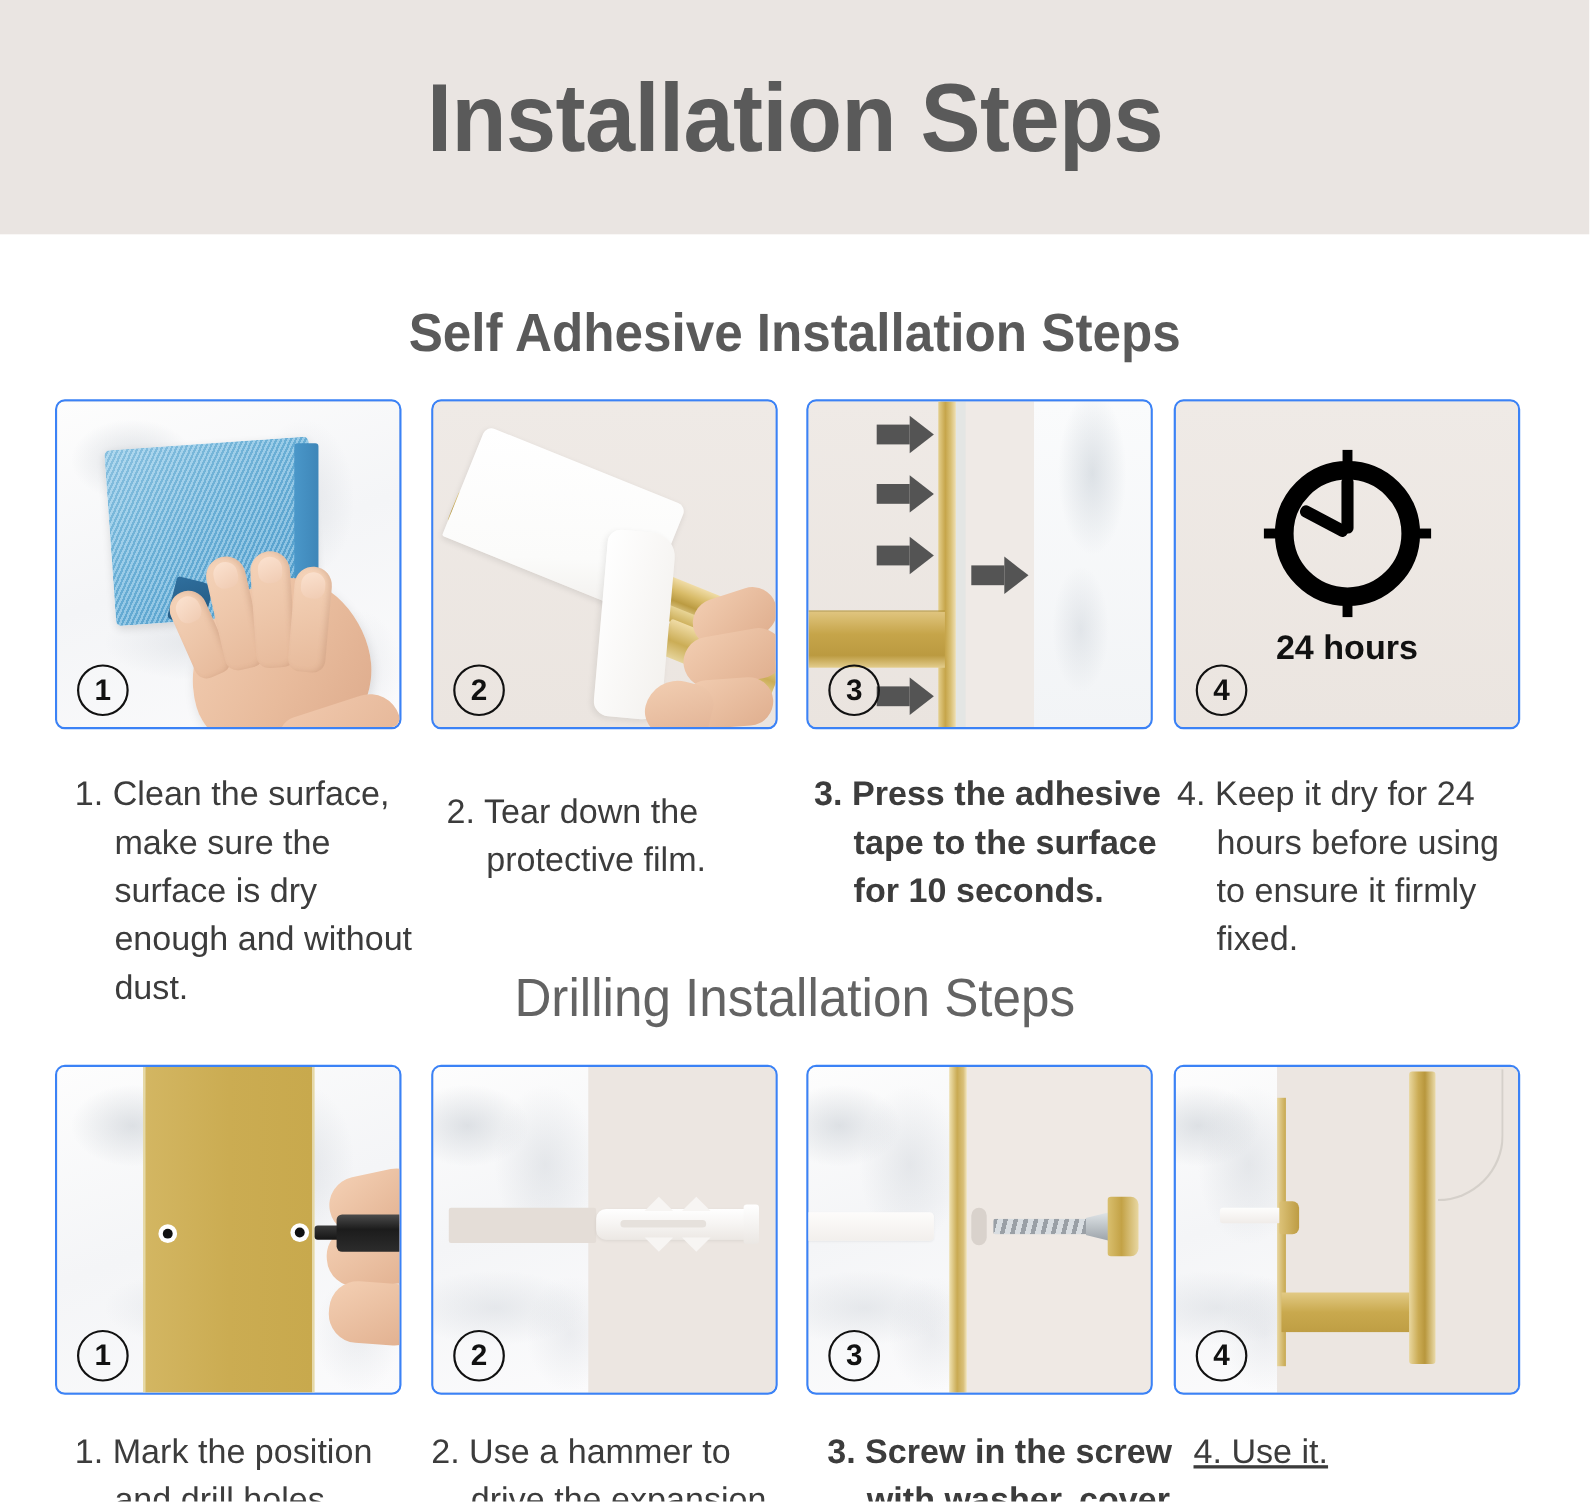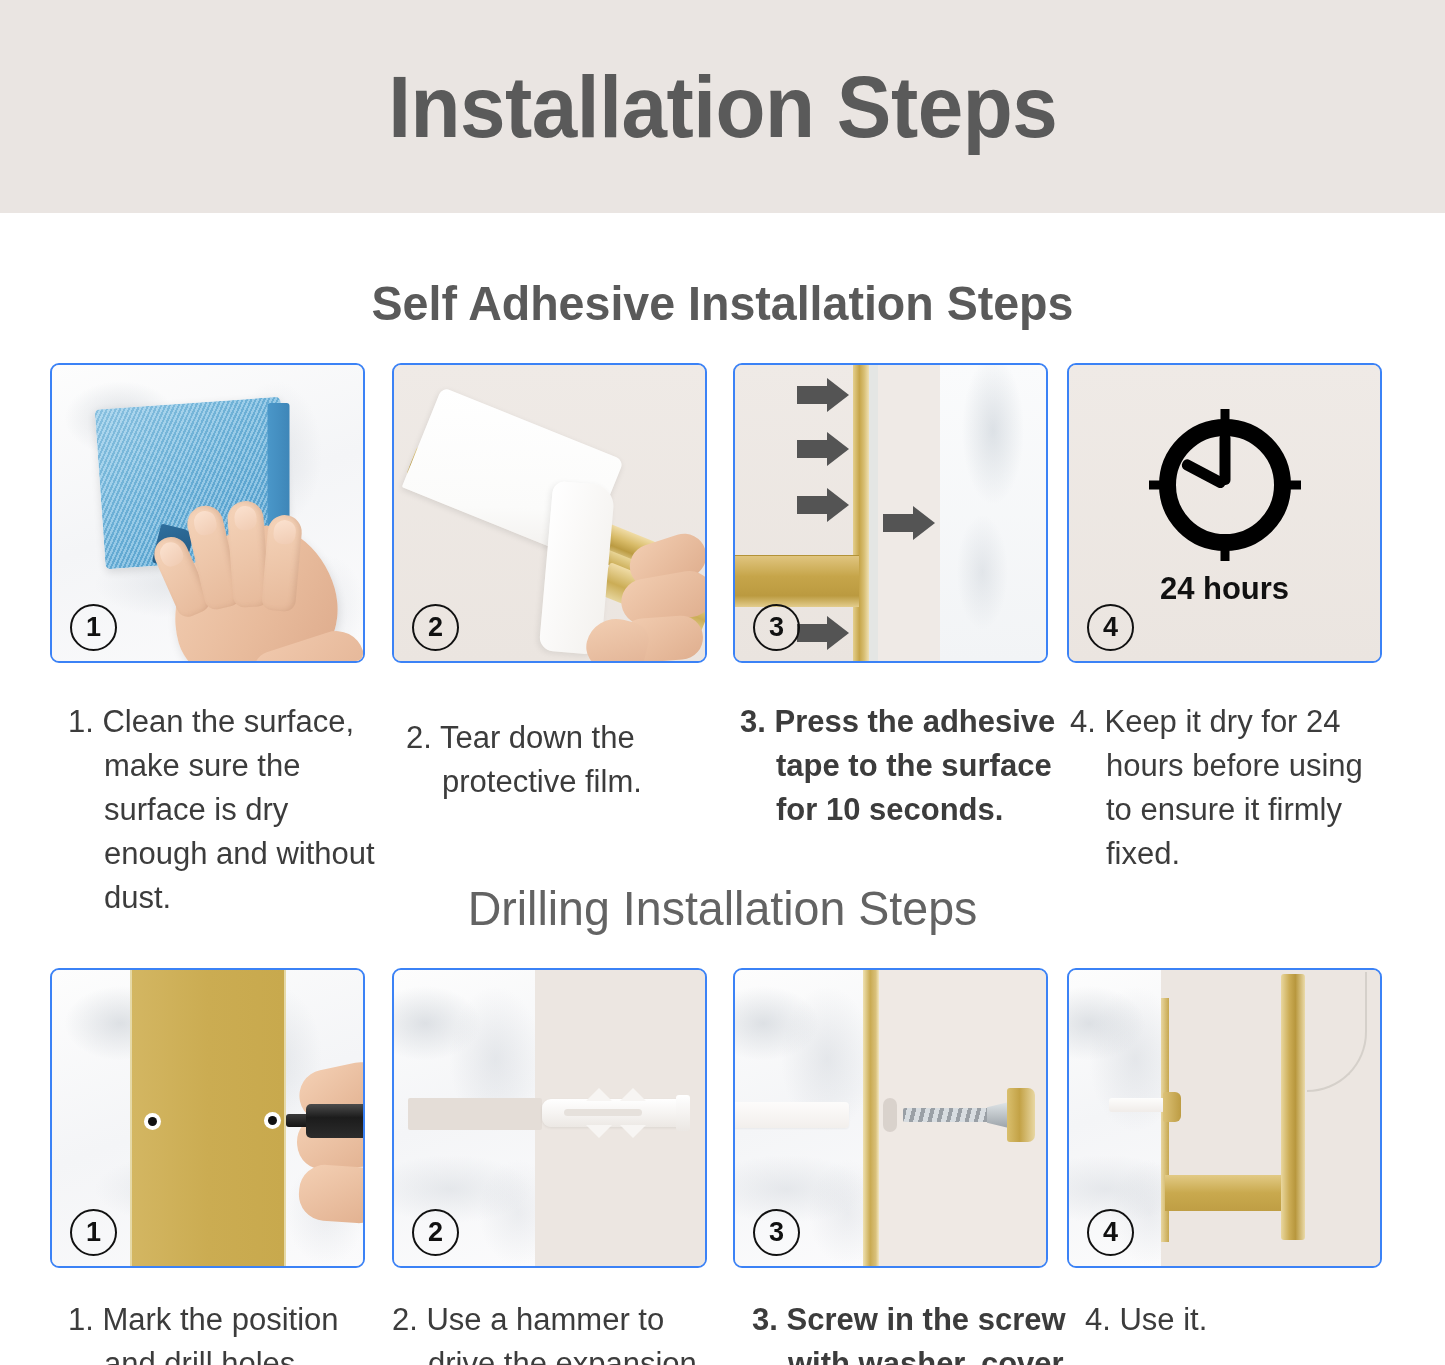--- a/index.html
+++ b/index.html
@@ -68,21 +68,21 @@
   .cap.c3 { left: 1067px; }
   #row1-caps .caption { top: 700px; }
   #row2-caps .caption { top: 1298px; }
   #row1-caps .caption.c0 { left: 68px; }
   #row2-caps .caption.c0 { left: 68px; }
   #row1-caps .caption.c1 { left: 406px; margin-top: 16px; }
   #row2-caps .caption.c1 { left: 392px; }
   #row1-caps .caption.c2 { left: 740px; }
   #row2-caps .caption.c2 { left: 752px; }
   #row1-caps .caption.c3 { left: 1070px; }
-  #row2-caps .caption.c3 { left: 1085px; }
+  #row2-caps .caption.c3 { left: 1085px; text-decoration: underline; }
 
   
   .marble {
     position: absolute; inset: 0;
     background:
       radial-gradient(ellipse 90px 60px at 22% 18%, rgba(186,193,201,.45), transparent 62%),
       radial-gradient(ellipse 70px 110px at 72% 30%, rgba(190,196,204,.32), transparent 66%),
       radial-gradient(ellipse 120px 50px at 40% 74%, rgba(188,195,203,.30), transparent 68%),
       radial-gradient(ellipse 60px 80px at 88% 82%, rgba(195,200,208,.26), transparent 66%),
       linear-gradient(160deg, #fdfdfd 0%, #f4f5f7 48%, #fbfbfc 100%);

